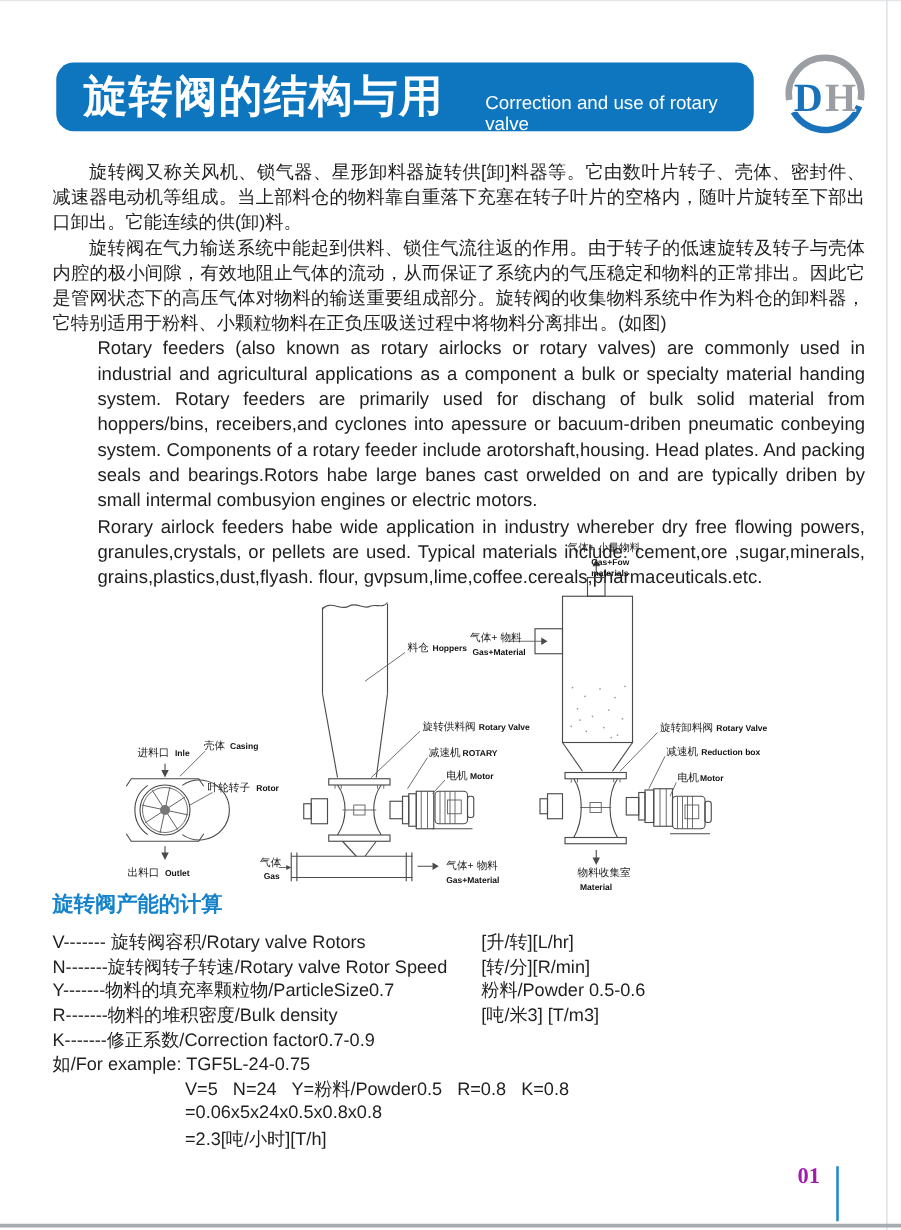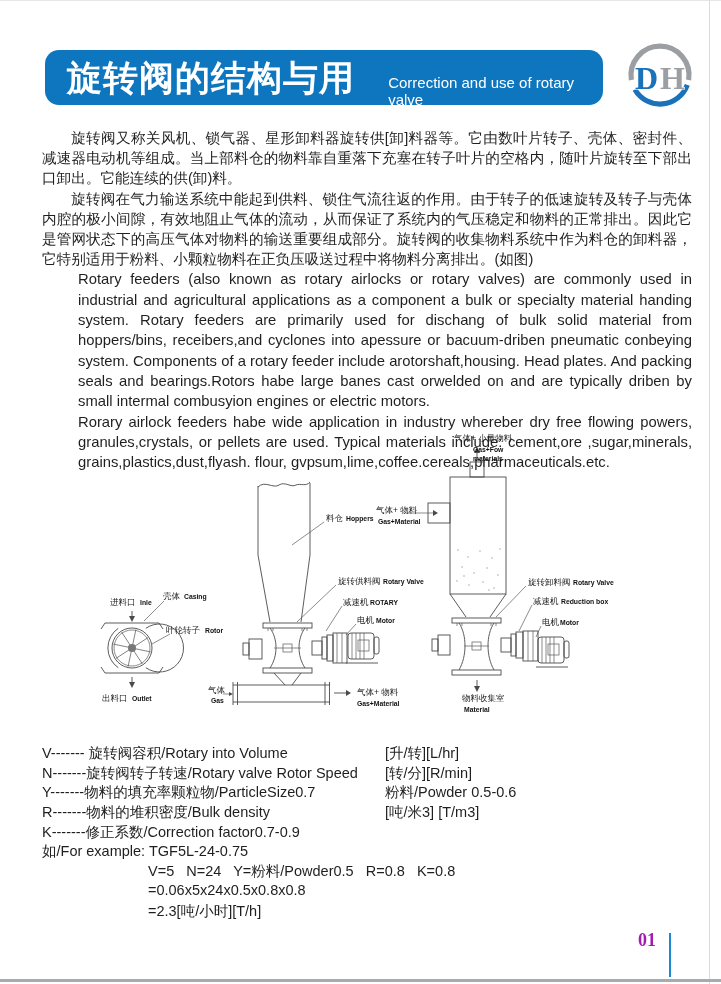--- a/index.html
+++ b/index.html
@@ -225,22 +225,23 @@
       <text x="533" y="160" class="dg-en">Rotary Valve</text>
       <text x="493" y="179" class="dg-zh">减速机</text>
       <text x="521" y="179" class="dg-en">Reduction box</text>
       <text x="502" y="200" class="dg-zh">电机</text>
       <text x="520" y="200" class="dg-en">Motor</text>
       <text x="422" y="276" class="dg-zh">物料收集室</text>
       <text x="424" y="287" class="dg-en">Material</text>
     </g>
   </svg>
 
+  <div class="calc-heading">旋转阀产能的计算</div>
   <div class="calc">
-    <div class="crow"><span class="cl">V------- 旋转阀容积/Rotary into Volume</span><span class="cr">[升/转][L/hr]</span></div>
+    <div class="crow"><span class="cl">V------- 旋转阀容积/Rotary valve Rotors</span><span class="cr">[升/转][L/hr]</span></div>
     <div class="crow"><span class="cl">N-------旋转阀转子转速/Rotary valve Rotor Speed</span><span class="cr">[转/分][R/min]</span></div>
     <div class="crow"><span class="cl">Y-------物料的填充率颗粒物/ParticleSize0.7</span><span class="cr">粉料/Powder 0.5-0.6</span></div>
     <div class="crow"><span class="cl">R-------物料的堆积密度/Bulk density</span><span class="cr">[吨/米3] [T/m3]</span></div>
     <div class="crow"><span class="cl">K-------修正系数/Correction factor0.7-0.9</span><span class="cr"></span></div>
     <div class="crow"><span class="cl">如/For example: TGF5L-24-0.75</span><span class="cr"></span></div>
     <div class="cex">V=5   N=24   Y=粉料/Powder0.5   R=0.8   K=0.8</div>
     <div class="cex">=0.06x5x24x0.5x0.8x0.8</div>
     <div class="cex">=2.3[吨/小时][T/h]</div>
   </div>
 

